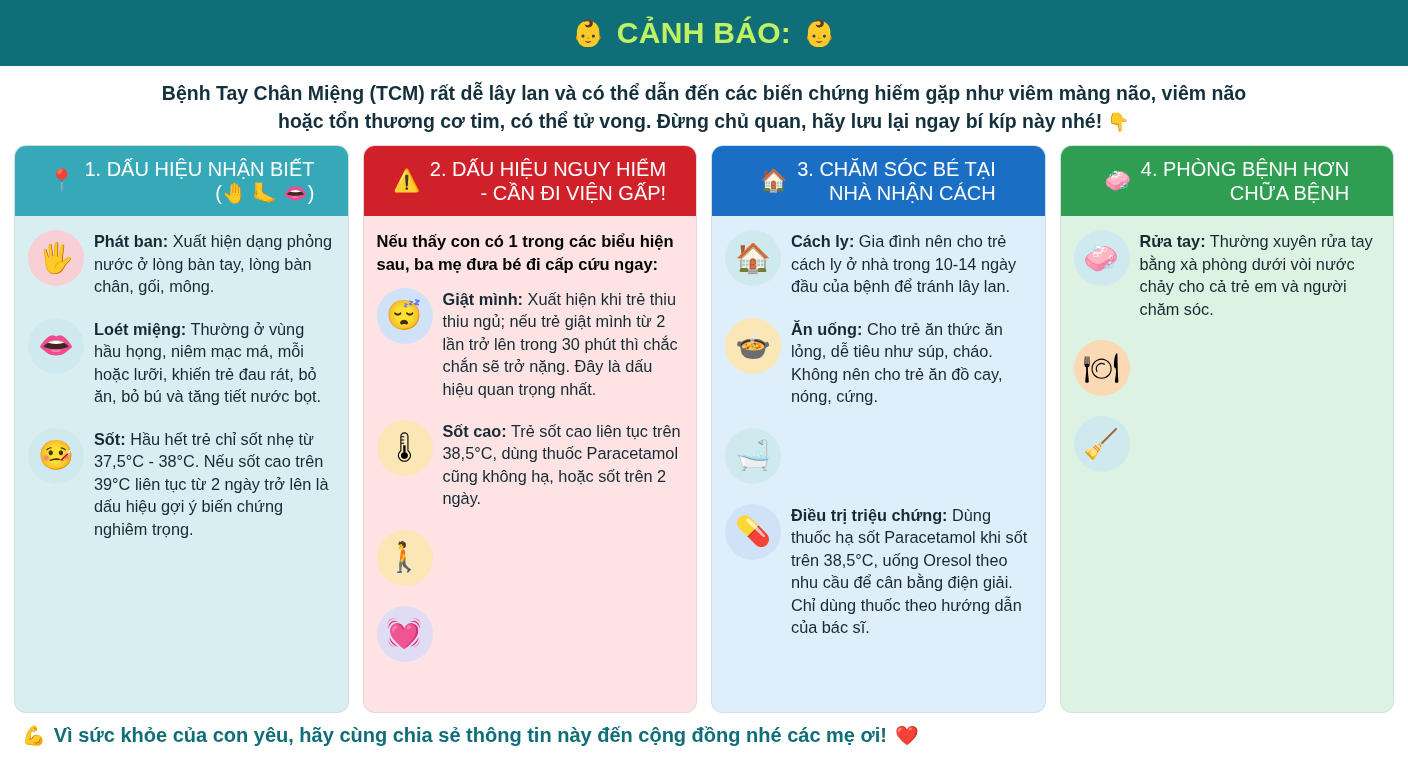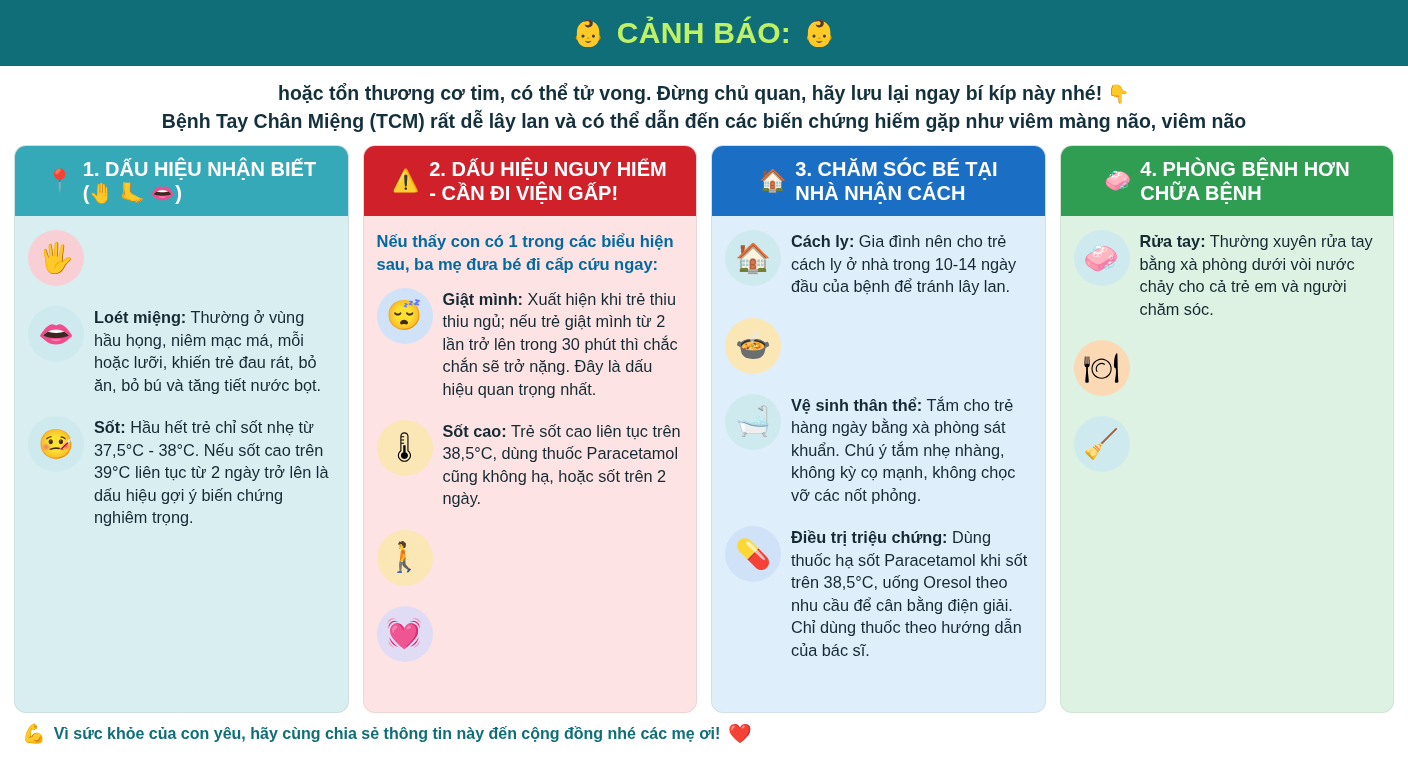--- a/index.html
+++ b/index.html
@@ -91,33 +91,33 @@
     box-sizing: border-box;
   }
   .col-head .head-ico {
     font-size: 22px;
     line-height: 1;
     flex: 0 0 auto;
   }
   .col-head .head-text {
     color: #ffffff;
     font-size: 20px;
-    font-weight: bold;
+    font-weight: normal;
     line-height: 1.2;
-    text-align: left;
+    text-align: right;
   }
   .col-body {
     flex: 1;
     padding: 14px 13px 10px 13px;
     box-sizing: border-box;
   }
   .lead-note {
     font-size: 16.5px;
     font-weight: bold;
-    color: #0369a1;
+    color: #000000;
     line-height: 1.37;
     margin-bottom: 12px;
   }
   .item {
     display: flex;
     gap: 10px;
     align-items: flex-start;
     margin-bottom: 20px;
   }
   .item:last-child { margin-bottom: 0; }
@@ -159,57 +159,58 @@
   
   .footer {
     display: flex;
     align-items: center;
     gap: 8px;
     padding: 11px 22px 0 22px;
     box-sizing: border-box;
   }
   .footer .f-text {
     color: #0f6e78;
-    font-size: 16px;
+    font-size: 20px;
     font-weight: bold;
   }
   .footer .f-ico { font-size: 19px; line-height: 1; }
 </style>
 </head>
 <body>
 
 <div class="page">
 
   <div class="header-bar">
     <span class="baby-ico">👶</span>
     <span class="warn-word">CẢNH BÁO:</span>
     <span class="baby-ico">👶</span>
   </div>
 
   <div class="intro">
+    <div>Bệnh Tay Chân Miệng (TCM) rất dễ lây lan và có thể dẫn đến các biến chứng hiếm gặp như viêm màng não, viêm não</div>
     <div>
       <span>hoặc tổn thương cơ tim, có thể tử vong. Đừng chủ quan, hãy lưu lại ngay bí kíp này nhé!</span>
       <span class="pointer">👇</span>
     </div>
-    <div>Bệnh Tay Chân Miệng (TCM) rất dễ lây lan và có thể dẫn đến các biến chứng hiếm gặp như viêm màng não, viêm não</div>
   </div>
 
   <div class="columns">
 
     <div class="col c1">
       <div class="col-head">
         <span class="head-ico">📍</span>
         <span class="head-text">
           <span>1. DẤU HIỆU NHẬN BIẾT</span><br>
           <span>(🤚 🦶 👄)</span>
         </span>
       </div>
       <div class="col-body">
         <div class="item">
           <span class="ico ico-pink">🖐</span>
+          <span class="txt"><b>Phát ban:</b><span> Xuất hiện dạng phỏng nước ở lòng bàn tay, lòng bàn chân, gối, mông.</span></span>
         </div>
         <div class="item">
           <span class="ico ico-teal">👄</span>
           <span class="txt"><b>Loét miệng:</b><span> Thường ở vùng hầu họng, niêm mạc má, mỗi hoặc lưỡi, khiến trẻ đau rát, bỏ ăn, bỏ bú và tăng tiết nước bọt.</span></span>
         </div>
         <div class="item">
           <span class="ico ico-teal">🤒</span>
           <span class="txt"><b>Sốt:</b><span> Hầu hết trẻ chỉ sốt nhẹ từ 37,5°C - 38°C. Nếu sốt cao trên 39°C liên tục từ 2 ngày trở lên là dấu hiệu gợi ý biến chứng nghiêm trọng.</span></span>
         </div>
       </div>
@@ -250,24 +251,24 @@
           <span>NHÀ NHẬN CÁCH</span>
         </span>
       </div>
       <div class="col-body">
         <div class="item">
           <span class="ico ico-teal">🏠</span>
           <span class="txt"><b>Cách ly:</b><span> Gia đình nên cho trẻ cách ly ở nhà trong 10-14 ngày đầu của bệnh để tránh lây lan.</span></span>
         </div>
         <div class="item">
           <span class="ico ico-yellow">🍲</span>
+          <span class="txt"><b>Ăn uống:</b><span> Cho trẻ ăn thức ăn lỏng, dễ tiêu như súp, cháo. Không nên cho trẻ ăn đồ cay, nóng, cứng.</span></span>
         </div>
         <div class="item">
           <span class="ico ico-teal">🛁</span>
-          <span class="txt"><b>Vệ sinh thân thể:</b><span> Tắm cho trẻ hàng ngày bằng xà phòng sát khuẩn. Chú ý tắm nhẹ nhàng, không kỳ cọ mạnh, không chọc vỡ các nốt phỏng.</span></span>
         </div>
         <div class="item">
           <span class="ico ico-blue">💊</span>
           <span class="txt"><b>Điều trị triệu chứng:</b><span> Dùng thuốc hạ sốt Paracetamol khi sốt trên 38,5°C, uống Oresol theo nhu cầu để cân bằng điện giải. Chỉ dùng thuốc theo hướng dẫn của bác sĩ.</span></span>
         </div>
       </div>
     </div>
 
     <div class="col c4">
       <div class="col-head">

